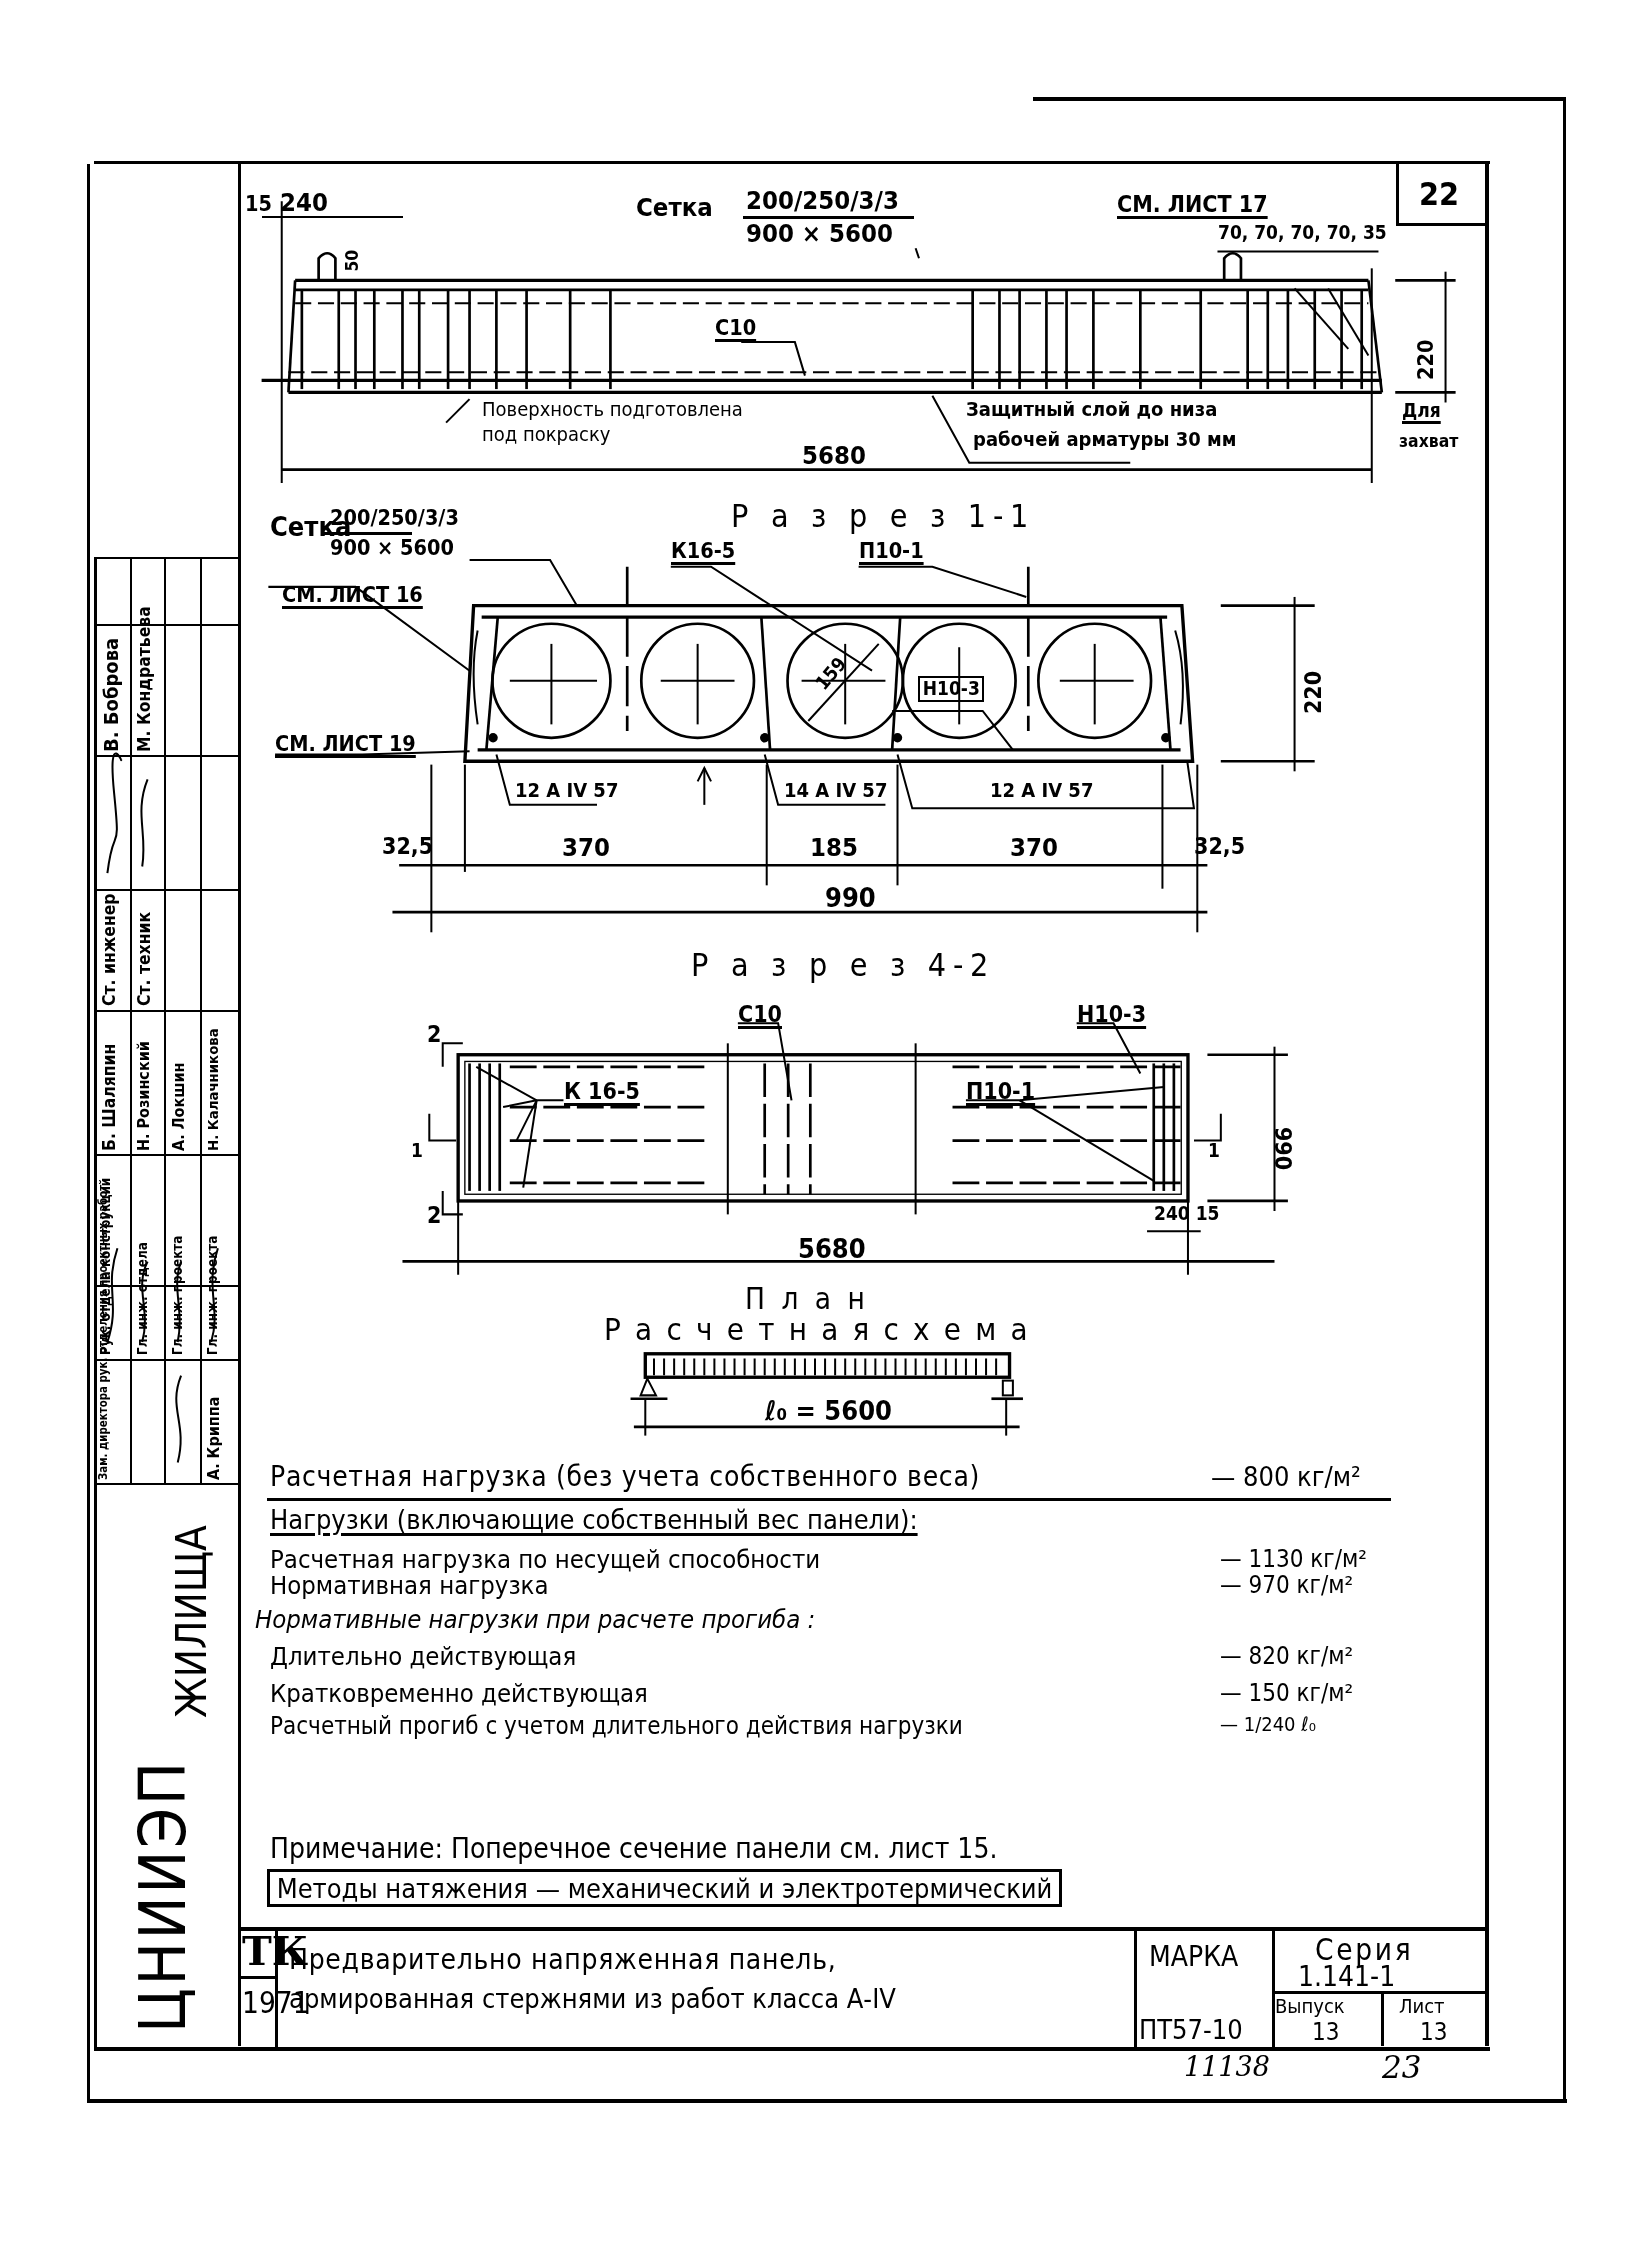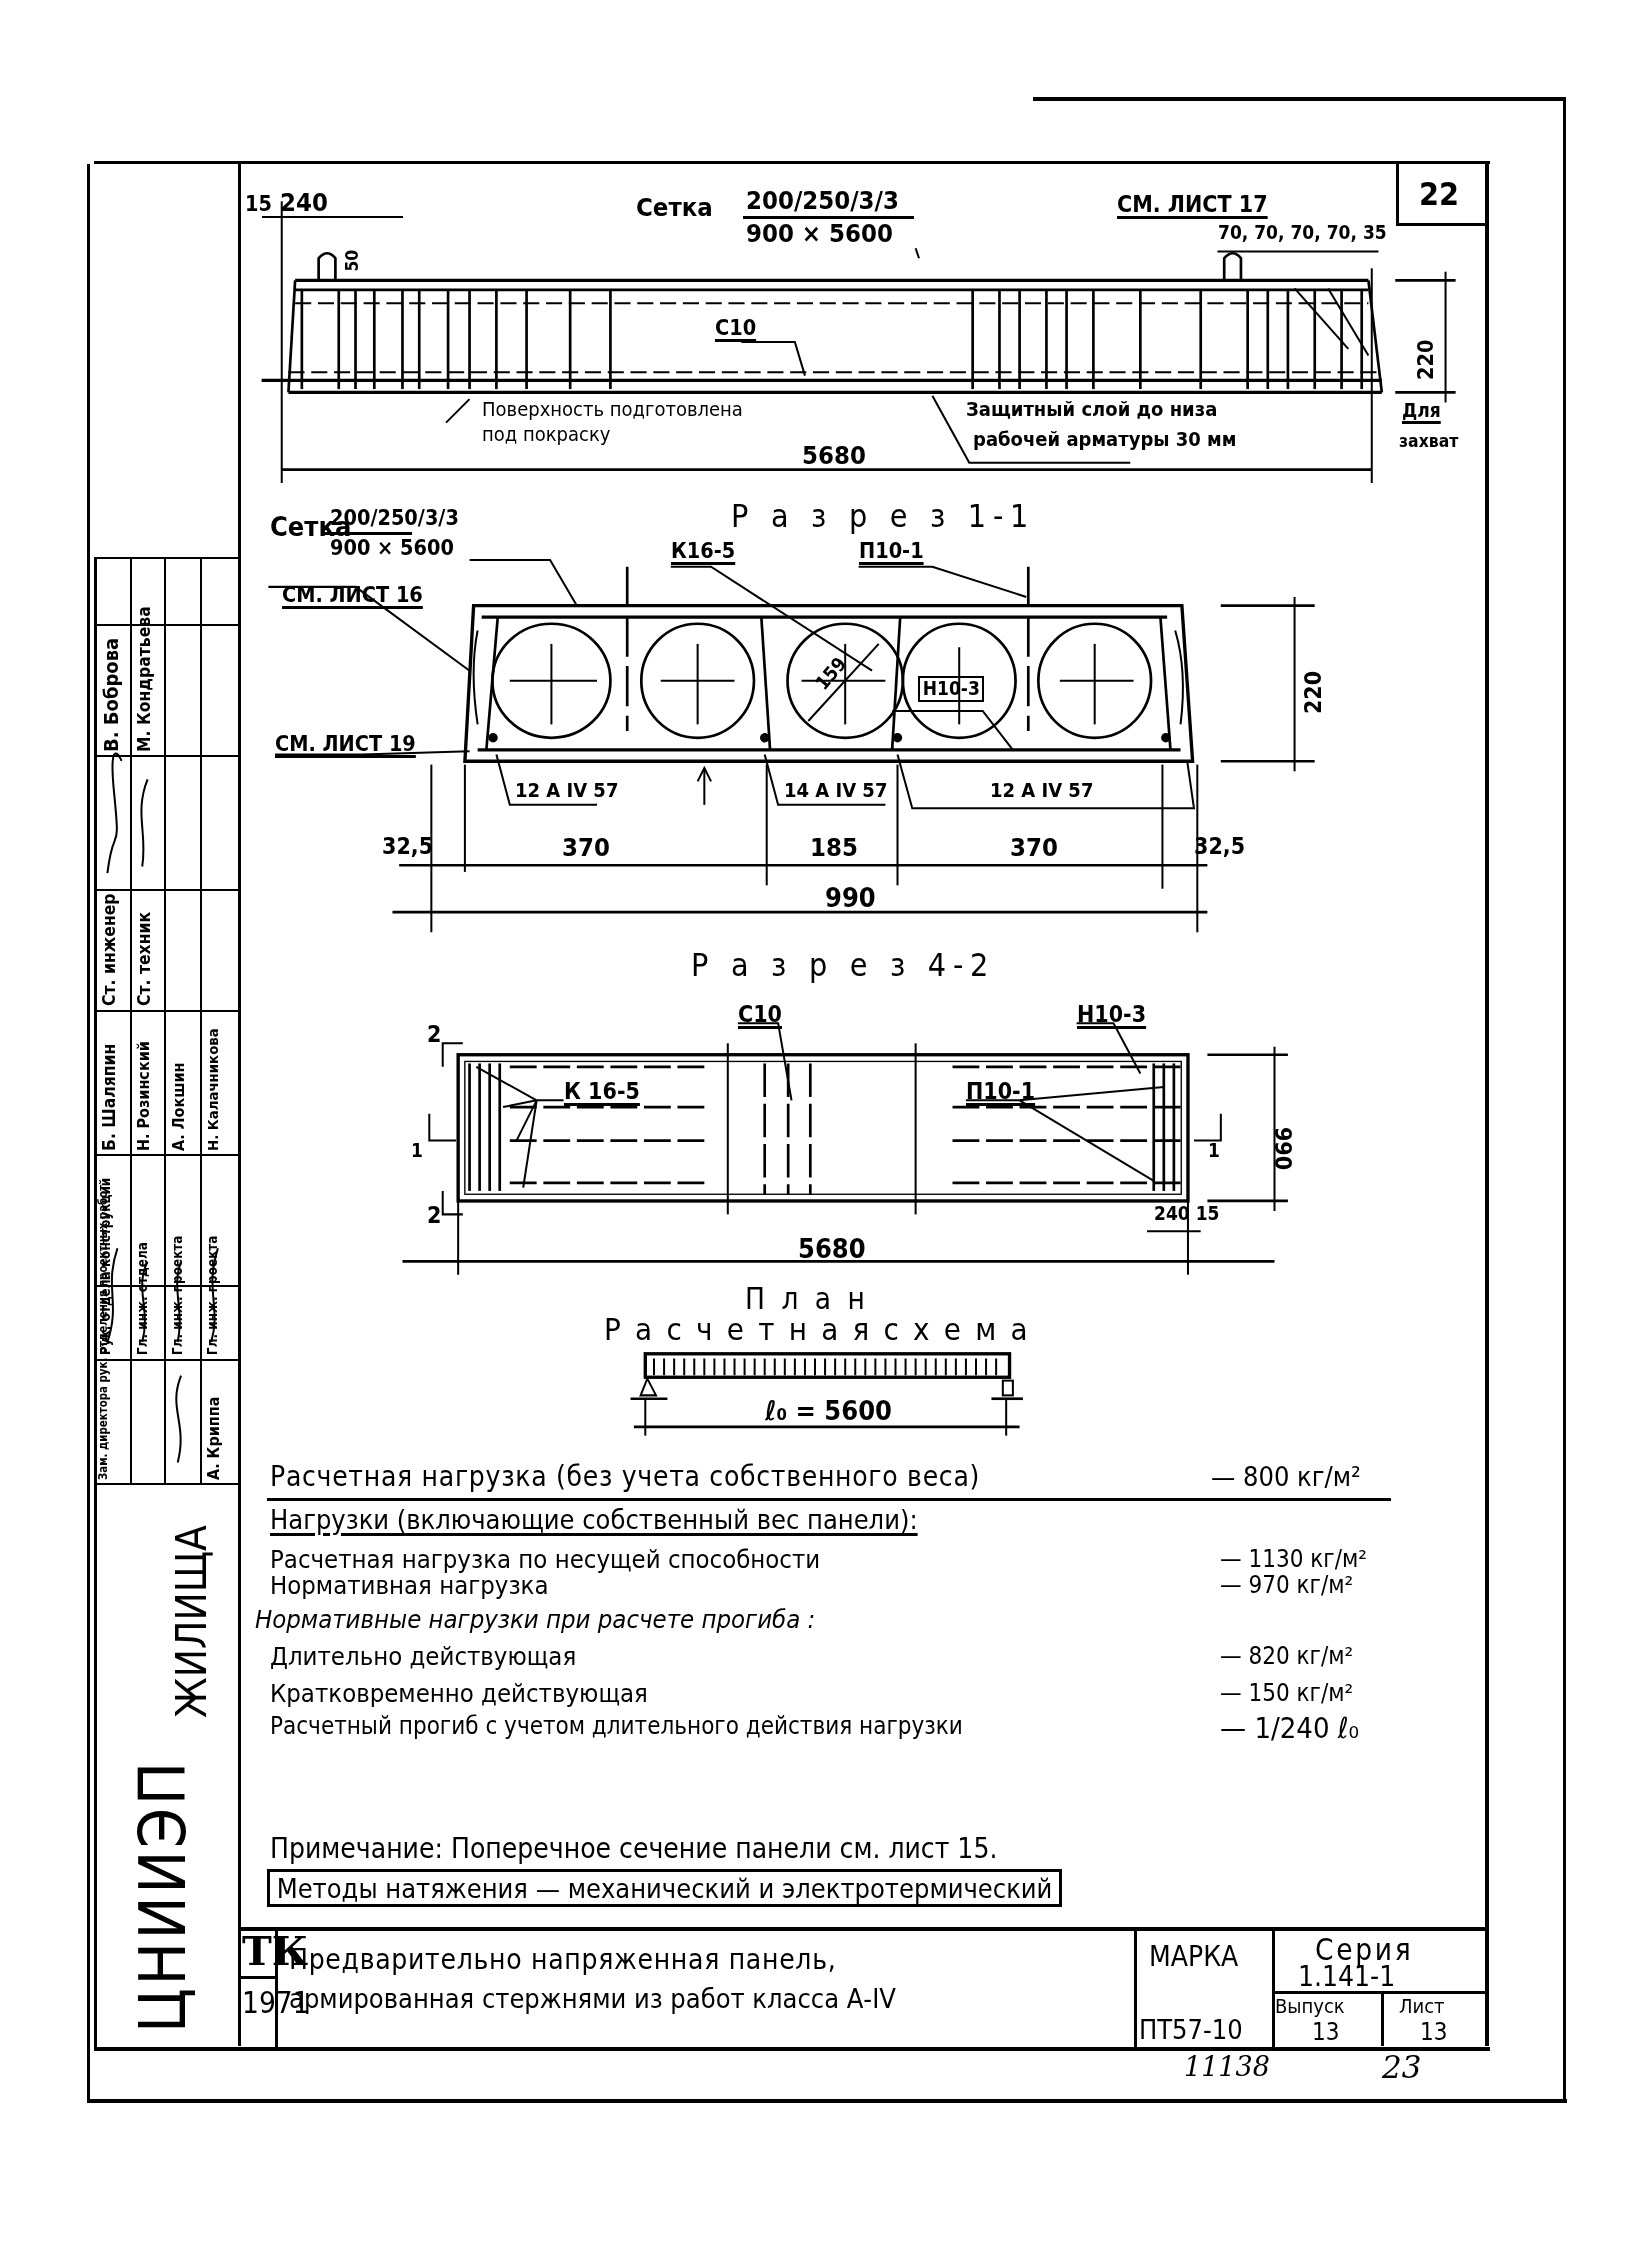--- a/index.html
+++ b/index.html
@@ -393,21 +393,21 @@
   <div class="t" style="left:270px;top:1547px;font-size:25.5px;font-weight:normal;">Расчетная нагрузка по несущей способности</div>
   <div class="t" style="left:1220px;top:1547px;font-size:24px;font-weight:normal;">— 1130 кг/м²</div>
   <div class="t" style="left:270px;top:1573px;font-size:25.5px;font-weight:normal;">Нормативная нагрузка</div>
   <div class="t" style="left:1220px;top:1573px;font-size:24px;font-weight:normal;">— 970 кг/м²</div>
   <div class="t" style="left:255px;top:1607px;font-size:25.5px;font-weight:normal;font-style:italic;">Нормативные нагрузки при расчете прогиба :</div>
   <div class="t" style="left:270px;top:1644px;font-size:25.5px;font-weight:normal;">Длительно действующая</div>
   <div class="t" style="left:1220px;top:1644px;font-size:24px;font-weight:normal;">— 820 кг/м²</div>
   <div class="t" style="left:270px;top:1681px;font-size:25.5px;font-weight:normal;">Кратковременно действующая</div>
   <div class="t" style="left:1220px;top:1681px;font-size:24px;font-weight:normal;">— 150 кг/м²</div>
   <div class="t" style="left:270px;top:1714px;font-size:24px;font-weight:normal;">Расчетный прогиб с учетом длительного действия нагрузки</div>
-  <div class="t" style="left:1220px;top:1714px;font-size:29px;font-weight:normal;">— 1/240 ℓ₀</div>
+  <div class="t" style="left:1220px;top:1714px;font-size:20px;font-weight:normal;">— 1/240 ℓ₀</div>
 </div>
 
 <div class="t" style="left:270px;top:1835px;font-size:28px;font-weight:normal;">Примечание: Поперечное сечение панели см. лист 15.</div>
 <div class="t" style="left:267px;top:1869px;font-size:27px;font-weight:normal;border:3.4px solid #000;padding:2.7px 6.7px;">Методы натяжения — механический и электротермический</div>
 
 <div>
   <div class="line" style="left:238px;top:1927px;width:1249px;height:4px;"></div>
   <div class="line" style="left:275px;top:1927px;width:2.7px;height:121px;"></div>
   <div class="line" style="left:238px;top:1976px;width:38px;height:2.7px;"></div>
   <div class="line" style="left:1134px;top:1927px;width:2.7px;height:121px;"></div>

